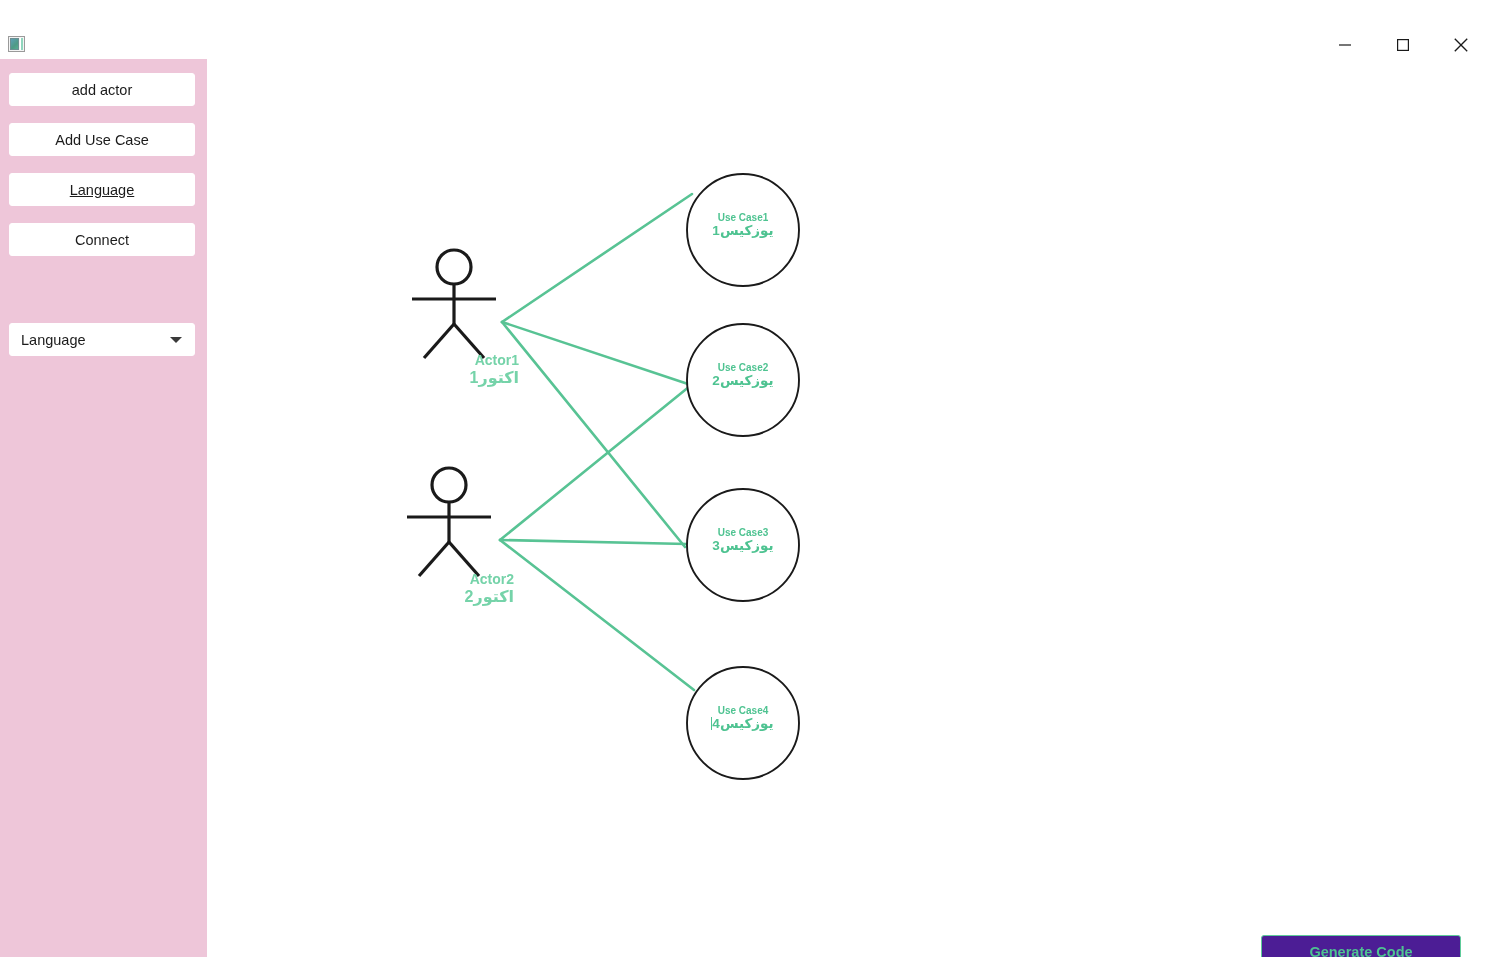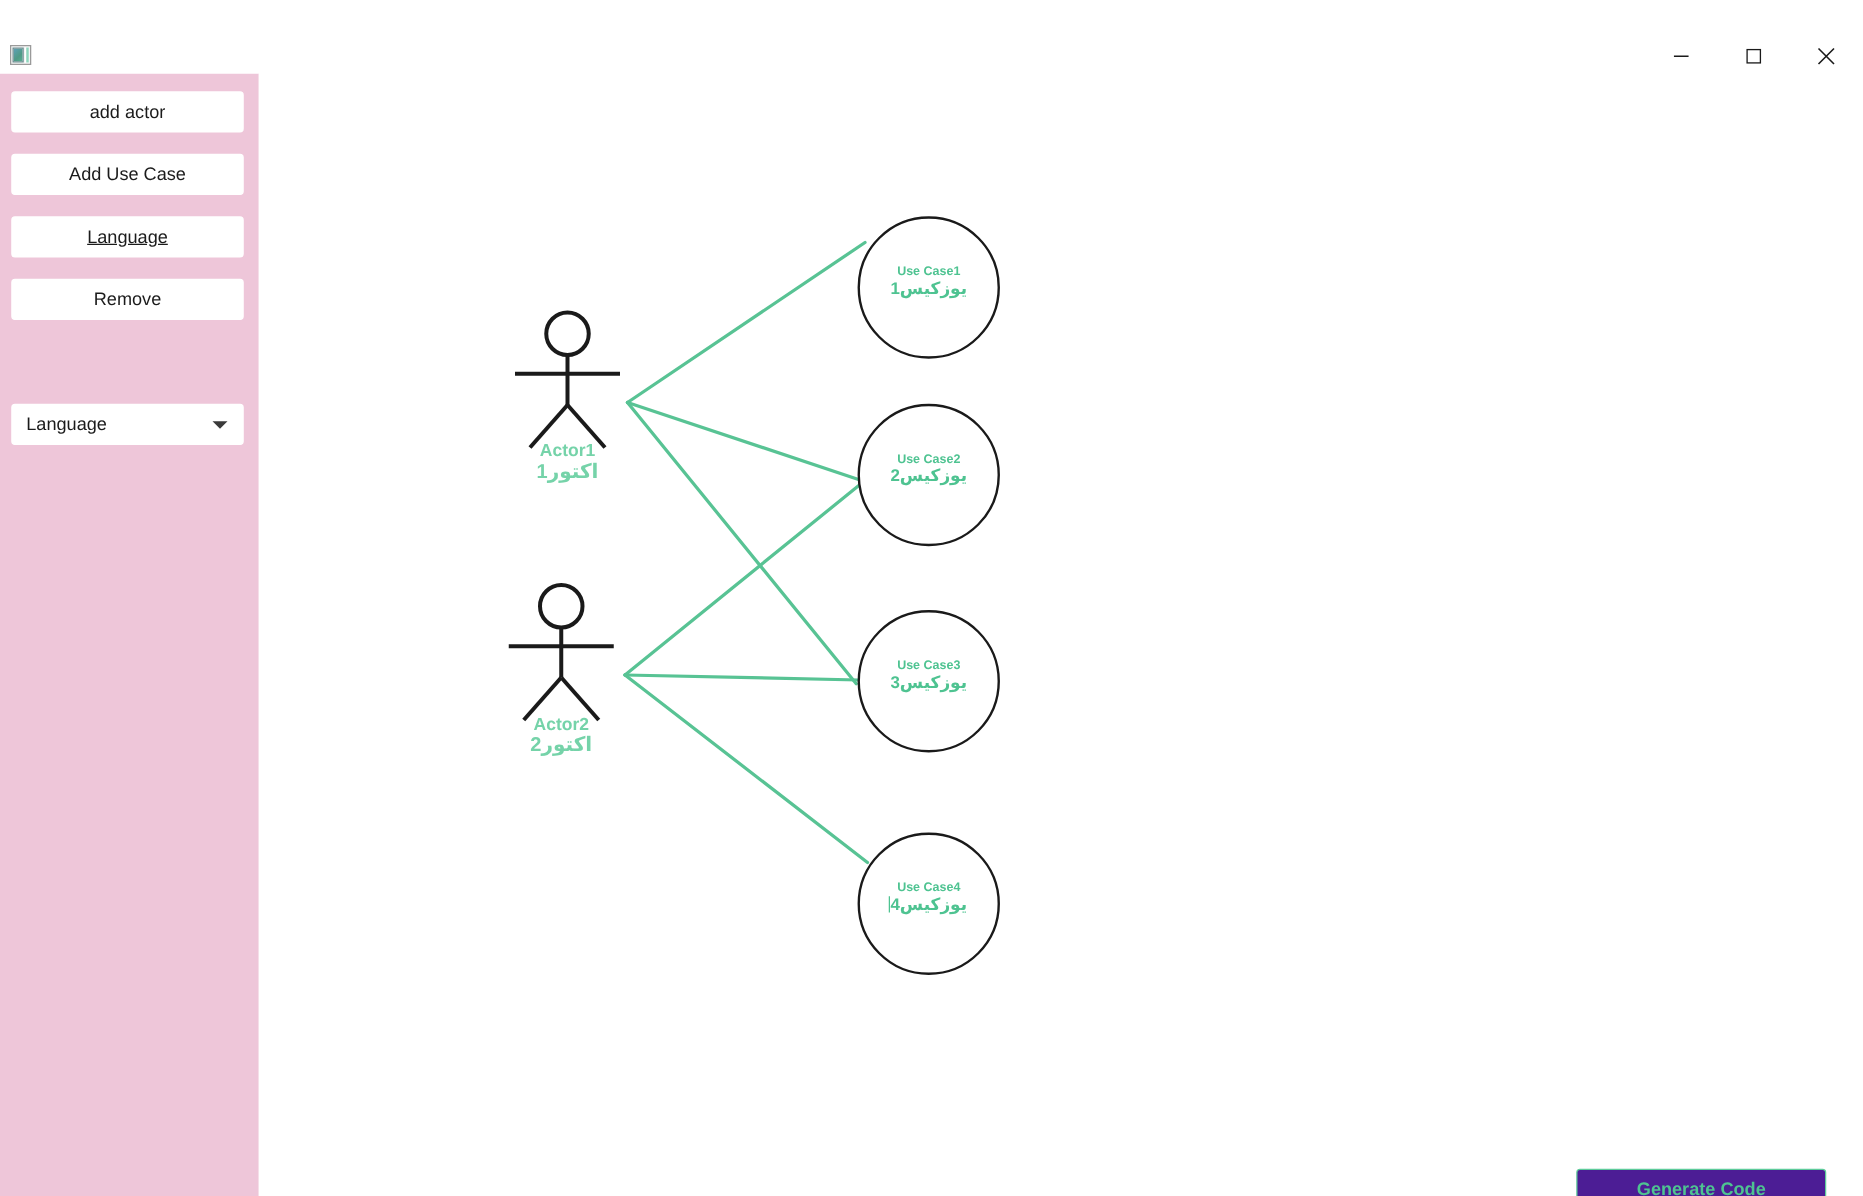--- a/index.html
+++ b/index.html
@@ -129,21 +129,21 @@
     font-weight: bold;
     line-height: 1.12;
     pointer-events: none;
     width: 130px;
   }
   .uc-label .en { font-size: 10px; display: block; }
   .uc-label .fa { font-size: 13.5px; display: block; direction: rtl; }
 
   .actor-label {
     position: absolute;
-    text-align: center;
+    text-align: right;
     color: #75d3a9;
     font-weight: bold;
     line-height: 1.12;
     width: 130px;
     pointer-events: none;
   }
   .actor-label .en { font-size: 14px; display: block; }
   .actor-label .fa { font-size: 16px; display: block; direction: rtl; }
 
   .caret-bar {
@@ -206,21 +206,21 @@
     <div class="side-btn" style="top:14px;">
       <span>add actor</span>
     </div>
     <div class="side-btn" style="top:64px;">
       <span>Add Use Case</span>
     </div>
     <div class="side-btn underlined" style="top:114px;">
       <span>Language</span>
     </div>
     <div class="side-btn" style="top:164px;">
-      <span>Remove</span>
+      <span>Connect</span>
     </div>
     <div class="lang-select" style="top:264px;">
       <span>Language</span>
       <span class="caret"></span>
     </div>
   </div>
 
   <div class="canvas">
     <svg id="diagram" viewBox="0 0 1283 929">
       <g id="lines-layer">

